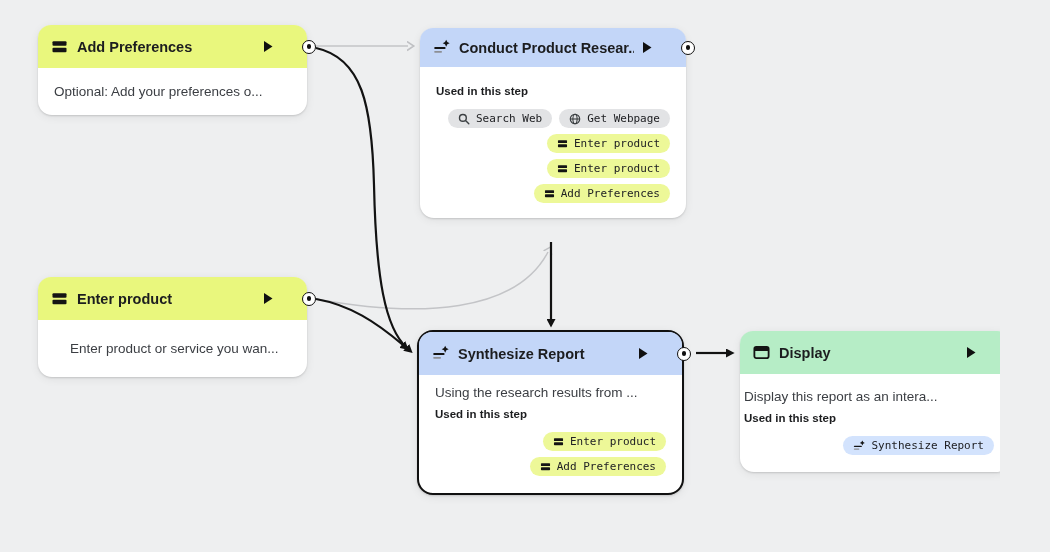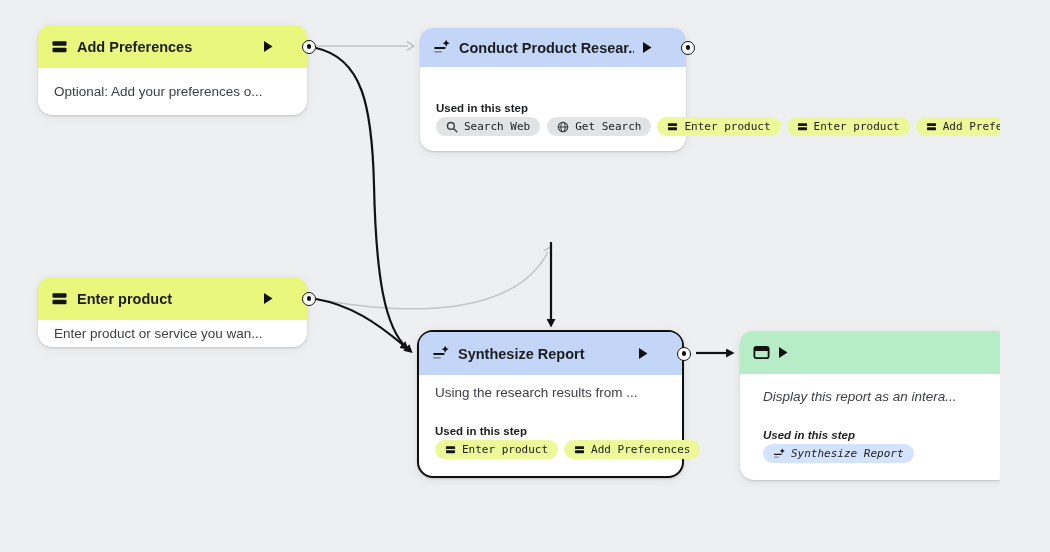--- a/index.html
+++ b/index.html
@@ -22,22 +22,22 @@
   .play{display:flex;align-items:center;margin-right:21px;cursor:pointer;}
   .nicon{display:flex;align-items:center;}
 
   .port{position:absolute;right:-9px;top:50%;transform:translateY(-50%);
         width:12px;height:12px;border-radius:50%;background:#ffffff;
         border:1.6px solid #101010;display:flex;z-index:3;cursor:crosshair;}
   .port::after{content:"";width:4.6px;height:4.6px;border-radius:50%;background:#101010;margin:auto;}
 
   .body{padding:12px 16px 15px 16px;}
   .desc{font-size:13.5px;color:#3b3e43;line-height:19px;white-space:nowrap;overflow:hidden;}
-  .used{font-size:11.5px;font-weight:700;color:#1c1d1f;margin-top:23px;}
-  .chip-rows{display:flex;flex-direction:row;align-items:center;gap:6px;margin-top:3px;}
+  .used{font-size:11.5px;font-weight:700;color:#1c1d1f;margin-top:6px;}
+  .chip-rows{display:flex;flex-direction:column;align-items:flex-end;gap:6px;margin-top:12px;}
   .chip-row{display:flex;gap:7px;}
   .chip{display:inline-flex;align-items:center;gap:6px;height:19px;padding:0 10px;border-radius:10px;
         font-family:"DejaVu Sans Mono",monospace;font-size:11px;color:#202124;white-space:nowrap;cursor:pointer;}
   .chip-gray{background:#e2e3e5;}
   .chip-yellow{background:#edf898;}
   .chip-blue{background:#d3e3fd;}
   .ci{flex:0 0 auto;}
   .hidden-defs{position:absolute;width:0;height:0;overflow:hidden;}
 </style>
 </head>
@@ -131,21 +131,21 @@
           <span class="chip chip-gray">
             <svg class="ci" width="12" height="12">
                 <use href="#icon-search"></use>
               </svg>
             <span>Search Web</span>
           </span>
           <span class="chip chip-gray">
             <svg class="ci" width="12" height="12">
                 <use href="#icon-globe"></use>
               </svg>
-            <span>Get Search</span>
+            <span>Get Webpage</span>
           </span>
         </div>
         <div class="chip-row">
           <span class="chip chip-yellow">
             <svg class="ci" width="11" height="11">
                 <use href="#icon-input"></use>
               </svg>
             <span>Enter product</span>
           </span>
         </div>
@@ -177,21 +177,21 @@
           </svg>
         </span>
       <span class="title">Enter product</span>
       <span class="play">
           <svg width="9" height="11">
             <polygon points="0,0 8.5,5.5 0,11" fill="#101010"></polygon>
           </svg>
         </span>
       <span class="port"></span>
     </div>
-    <div class="body" style="padding:4px 16px;">
+    <div class="body" style="padding:19px 16px;margin-left:16px;">
       <div class="desc">Enter product or service you wan...</div>
     </div>
   </div>
 
   <div class="node selected" style="left:417px;top:330px;width:263px;">
     <div class="hdr hdr-generate">
       <span class="nicon">
           <svg class="ci" width="17" height="17">
             <use href="#icon-generate"></use>
           </svg>
@@ -228,28 +228,29 @@
     </div>
   </div>
 
   <div class="node" style="left:740px;top:331px;width:270px;">
     <div class="hdr hdr-display">
       <span class="nicon">
           <svg class="ci" width="17" height="17">
             <use href="#icon-display"></use>
           </svg>
         </span>
-      <span class="play">
-          <svg width="9" height="11">
-            <polygon points="0,0 8.5,5.5 0,11" fill="#101010"></polygon>
-          </svg>
-        </span>
-      <span class="port"></span>
-    </div>
-    <div class="body" style="padding:13px 16px 17px 23px;font-style:italic;">
+      <span class="title">Display</span>
+      <span class="play">
+          <svg width="9" height="11">
+            <polygon points="0,0 8.5,5.5 0,11" fill="#101010"></polygon>
+          </svg>
+        </span>
+      <span class="port"></span>
+    </div>
+    <div class="body" style="padding:13px 16px 17px 4px;">
       <div class="desc">Display this report as an intera...</div>
       <div class="used">Used in this step</div>
       <div class="chip-rows">
         <div class="chip-row">
           <span class="chip chip-blue">
             <svg class="ci" width="12" height="12">
                 <use href="#icon-generate"></use>
               </svg>
             <span>Synthesize Report</span>
           </span>

